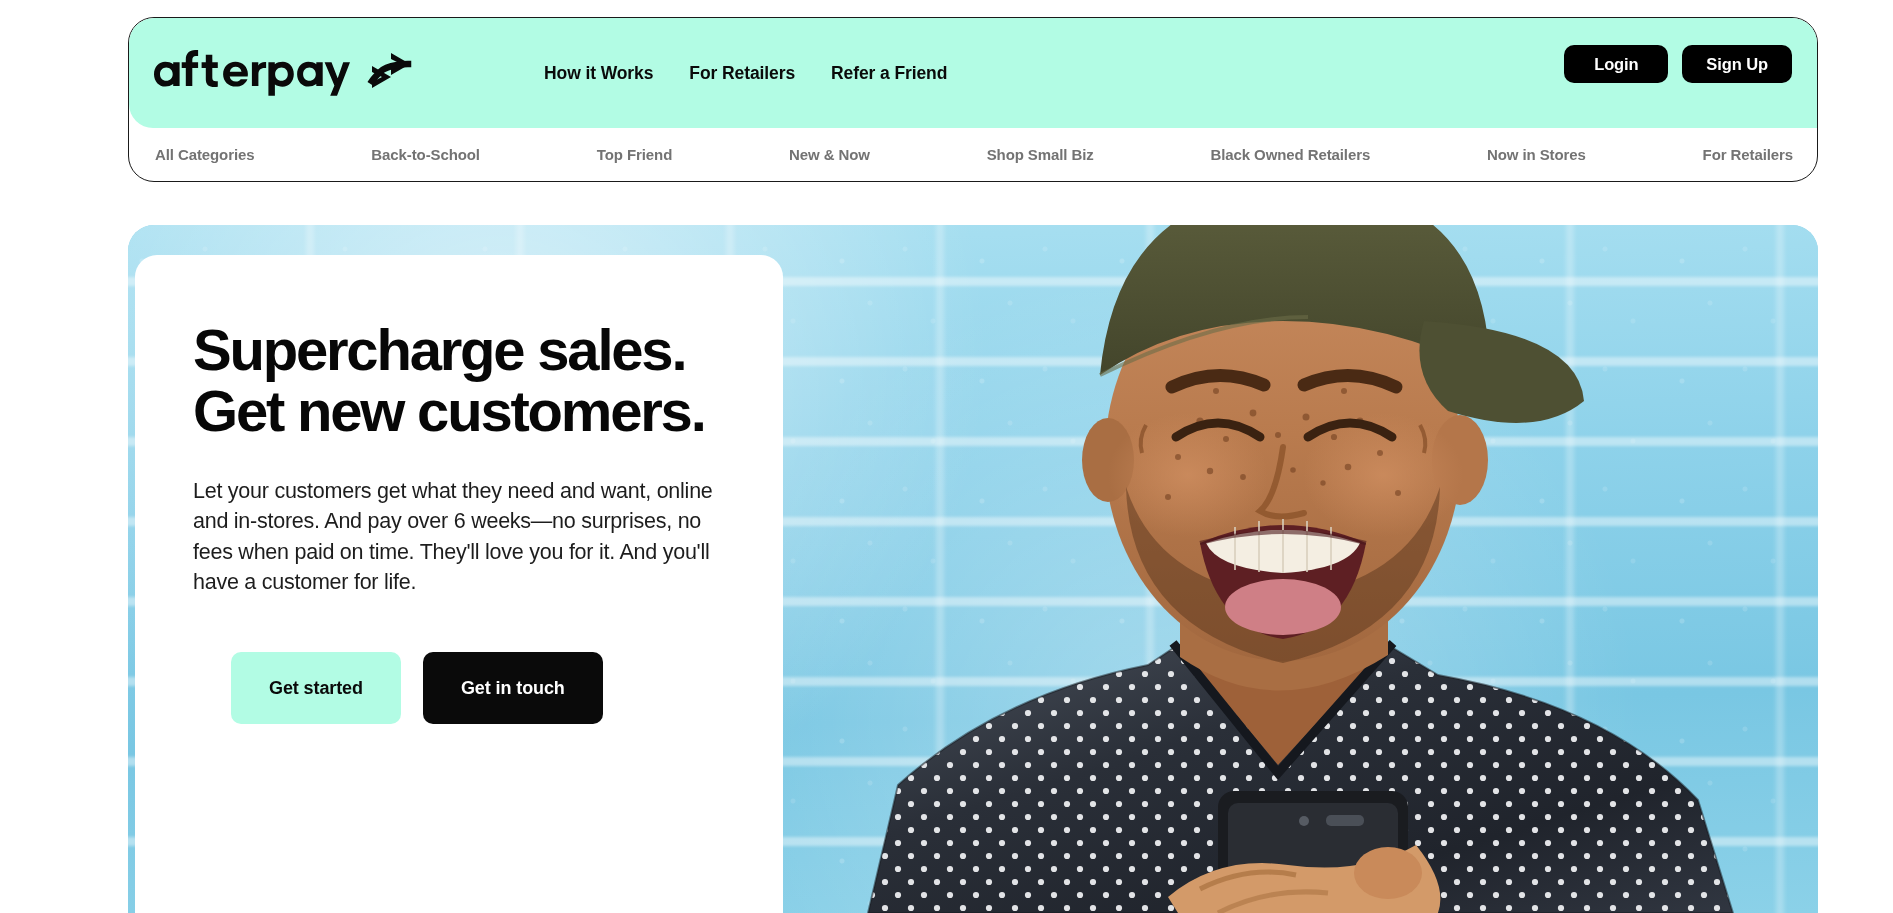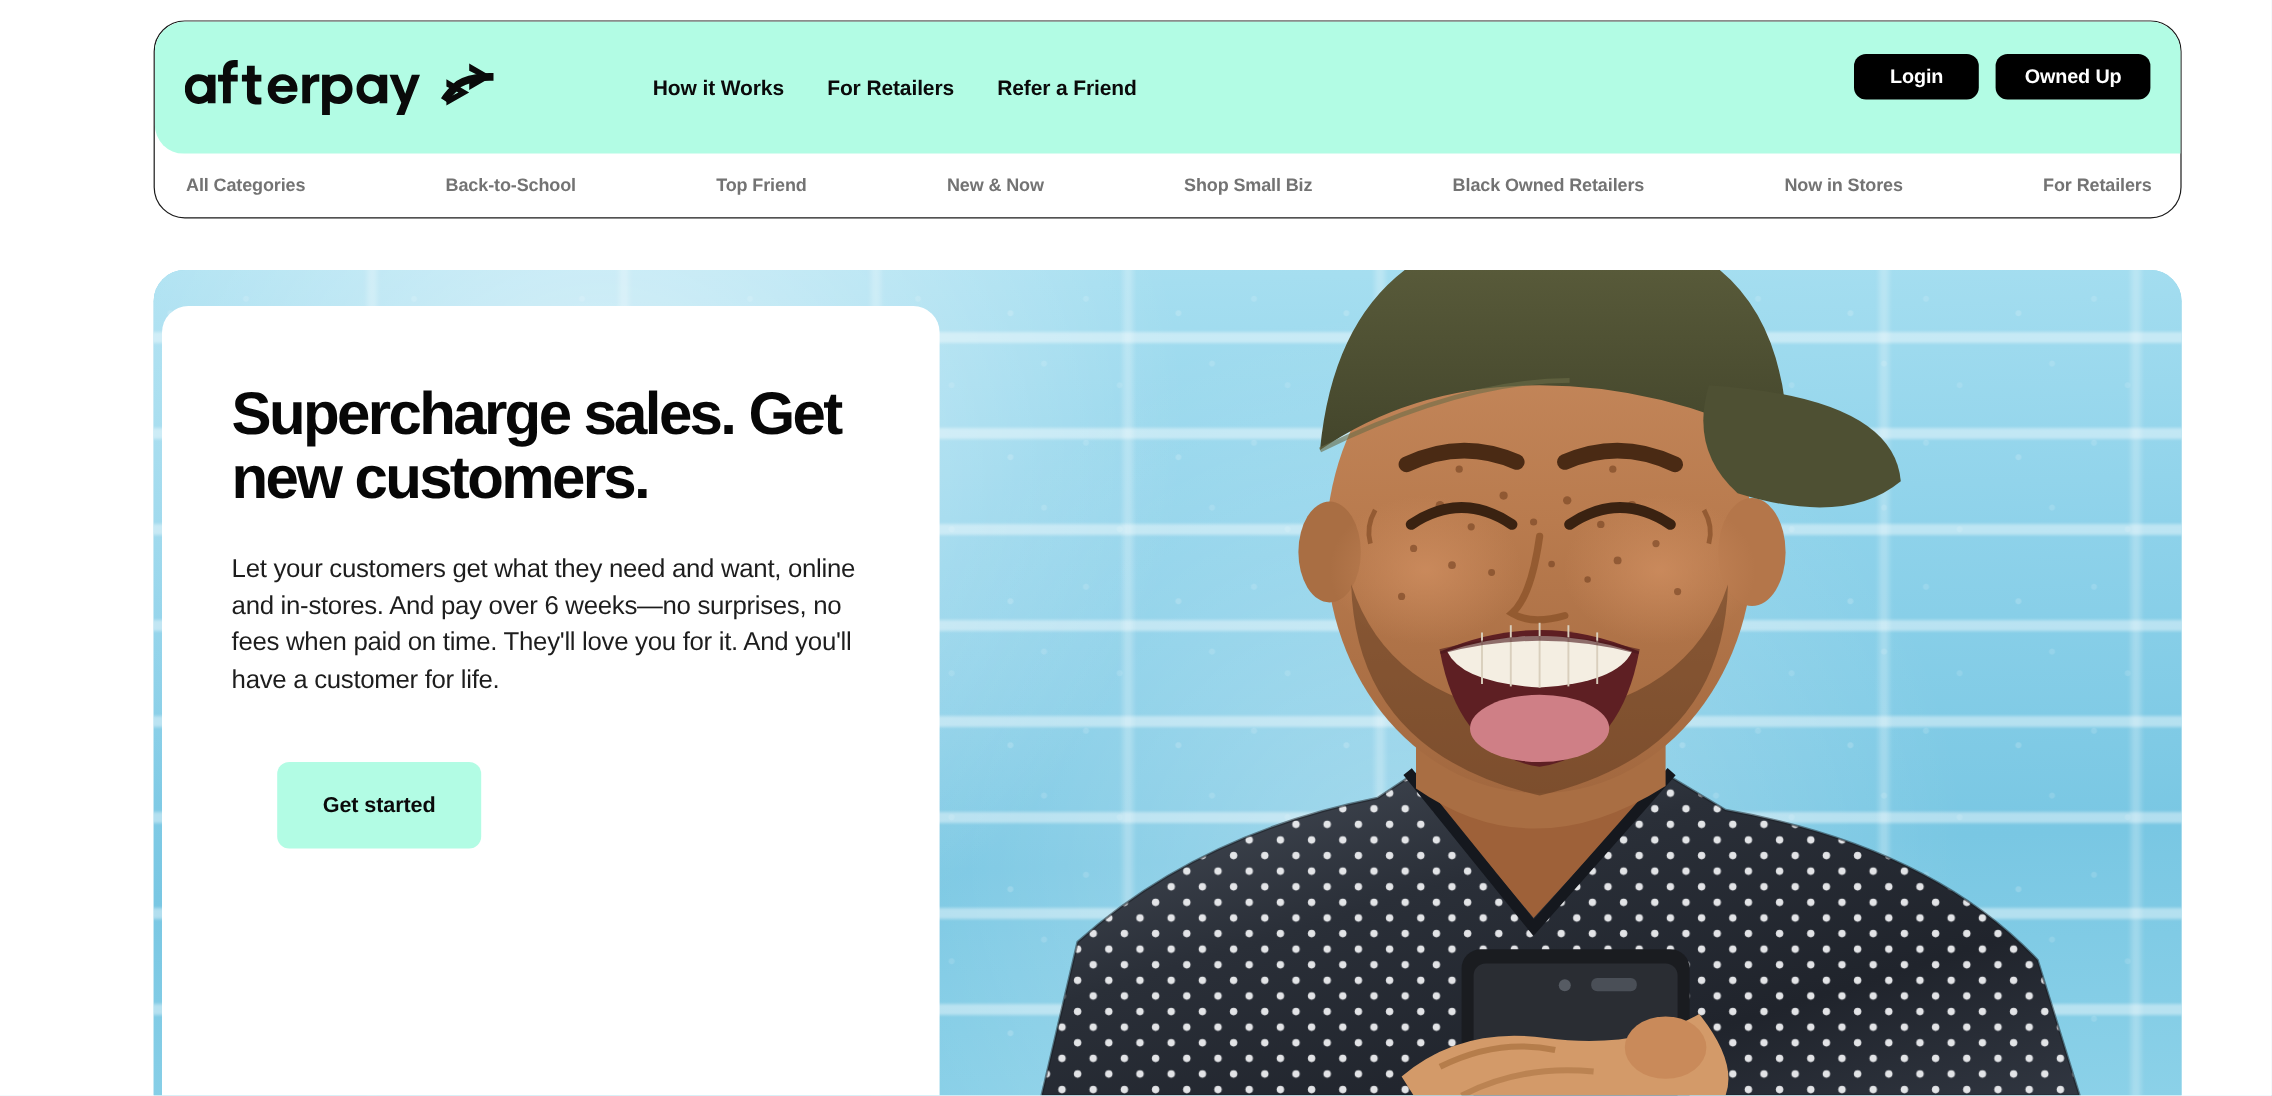--- a/index.html
+++ b/index.html
@@ -234,21 +234,21 @@
     left: 7px;
     top: 30px;
     width: 648px;
     height: 681px;
     background: #ffffff;
     border-radius: 22px;
     padding: 64px 58px 0 58px;
   }
 
   .hero-title {
-    font-size: 50px;
+    font-size: 58px;
     line-height: 1.06;
     font-weight: 700;
     color: #070707;
     letter-spacing: -2.2px;
     margin: 0 0 34px 0;
     max-width: 520px;
   }
 
   .hero-body {
     font-size: 21.5px;
@@ -316,21 +316,21 @@
 
       <nav class="primary-nav">
         <a href="#">How it Works</a>
         <a href="#">For Retailers</a>
         <a href="#">Refer a Friend</a>
       </nav>
 
 
       <div class="auth-btns">
         <button class="auth-btn">Login</button>
-        <button class="auth-btn">Owned Up</button>
+        <button class="auth-btn">Sign Up</button>
       </div>
     </div>
 
     <nav class="category-bar">
       <a href="#">All Categories</a>
       <span class="cat-spacer"></span>
       <a href="#">Back-to-School</a>
       <span class="cat-spacer"></span>
       <a href="#">Top Friend</a>
       <span class="cat-spacer"></span>
@@ -472,17 +472,18 @@
       </g>
 
       <circle cx="636" cy="648" r="9" fill="#eceff2" opacity="0.0"></circle>
     </svg>
 
     <div class="hero-card">
       <h1 class="hero-title">Supercharge sales. Get new customers.</h1>
       <p class="hero-body">Let your customers get what they need and want, online and in-stores. And pay over 6 weeks—no surprises, no fees when paid on time. They'll love you for it. And you'll have a customer for life.</p>
       <div class="hero-ctas">
         <button class="btn-cta mint">Get started</button>
+        <button class="btn-cta dark">Get in touch</button>
       </div>
     </div>
   </section>
 
 </div>
 
 </body></html>

